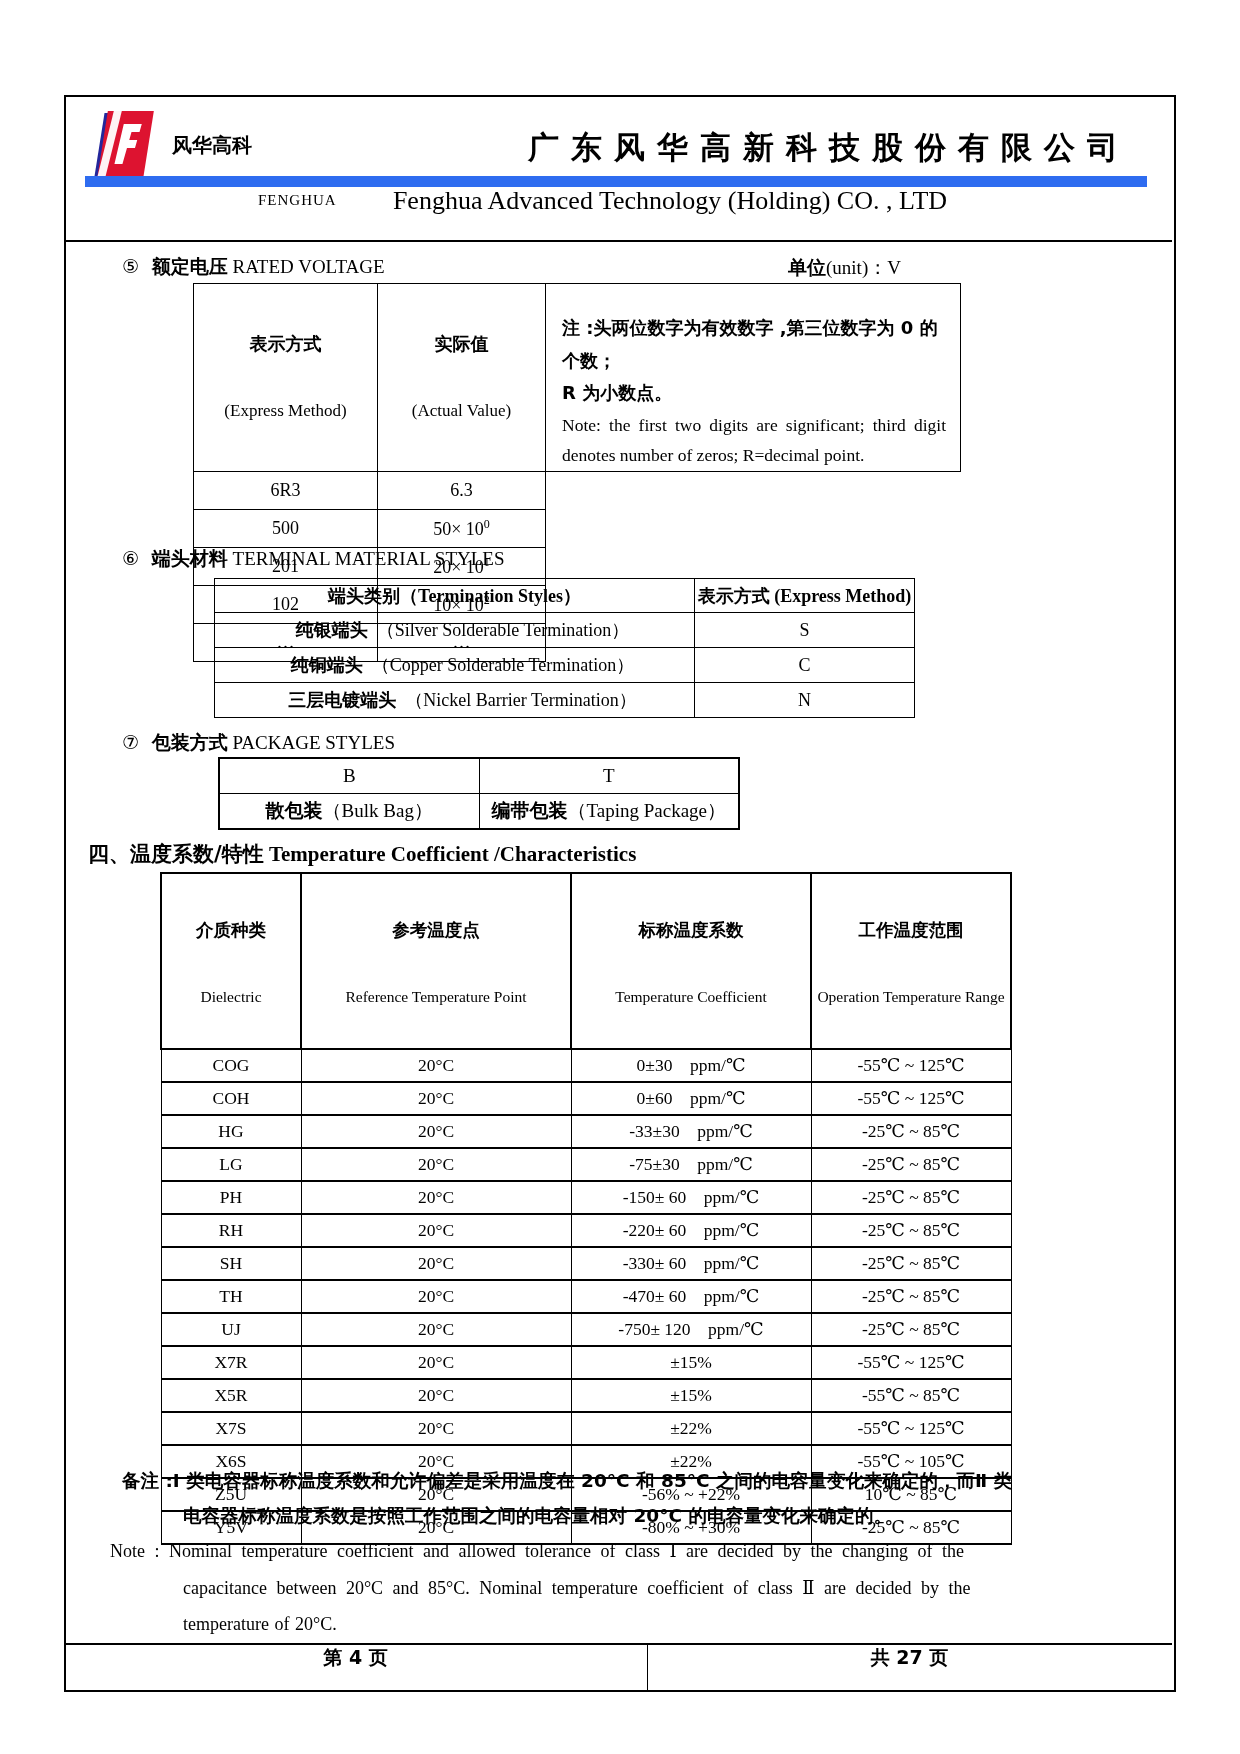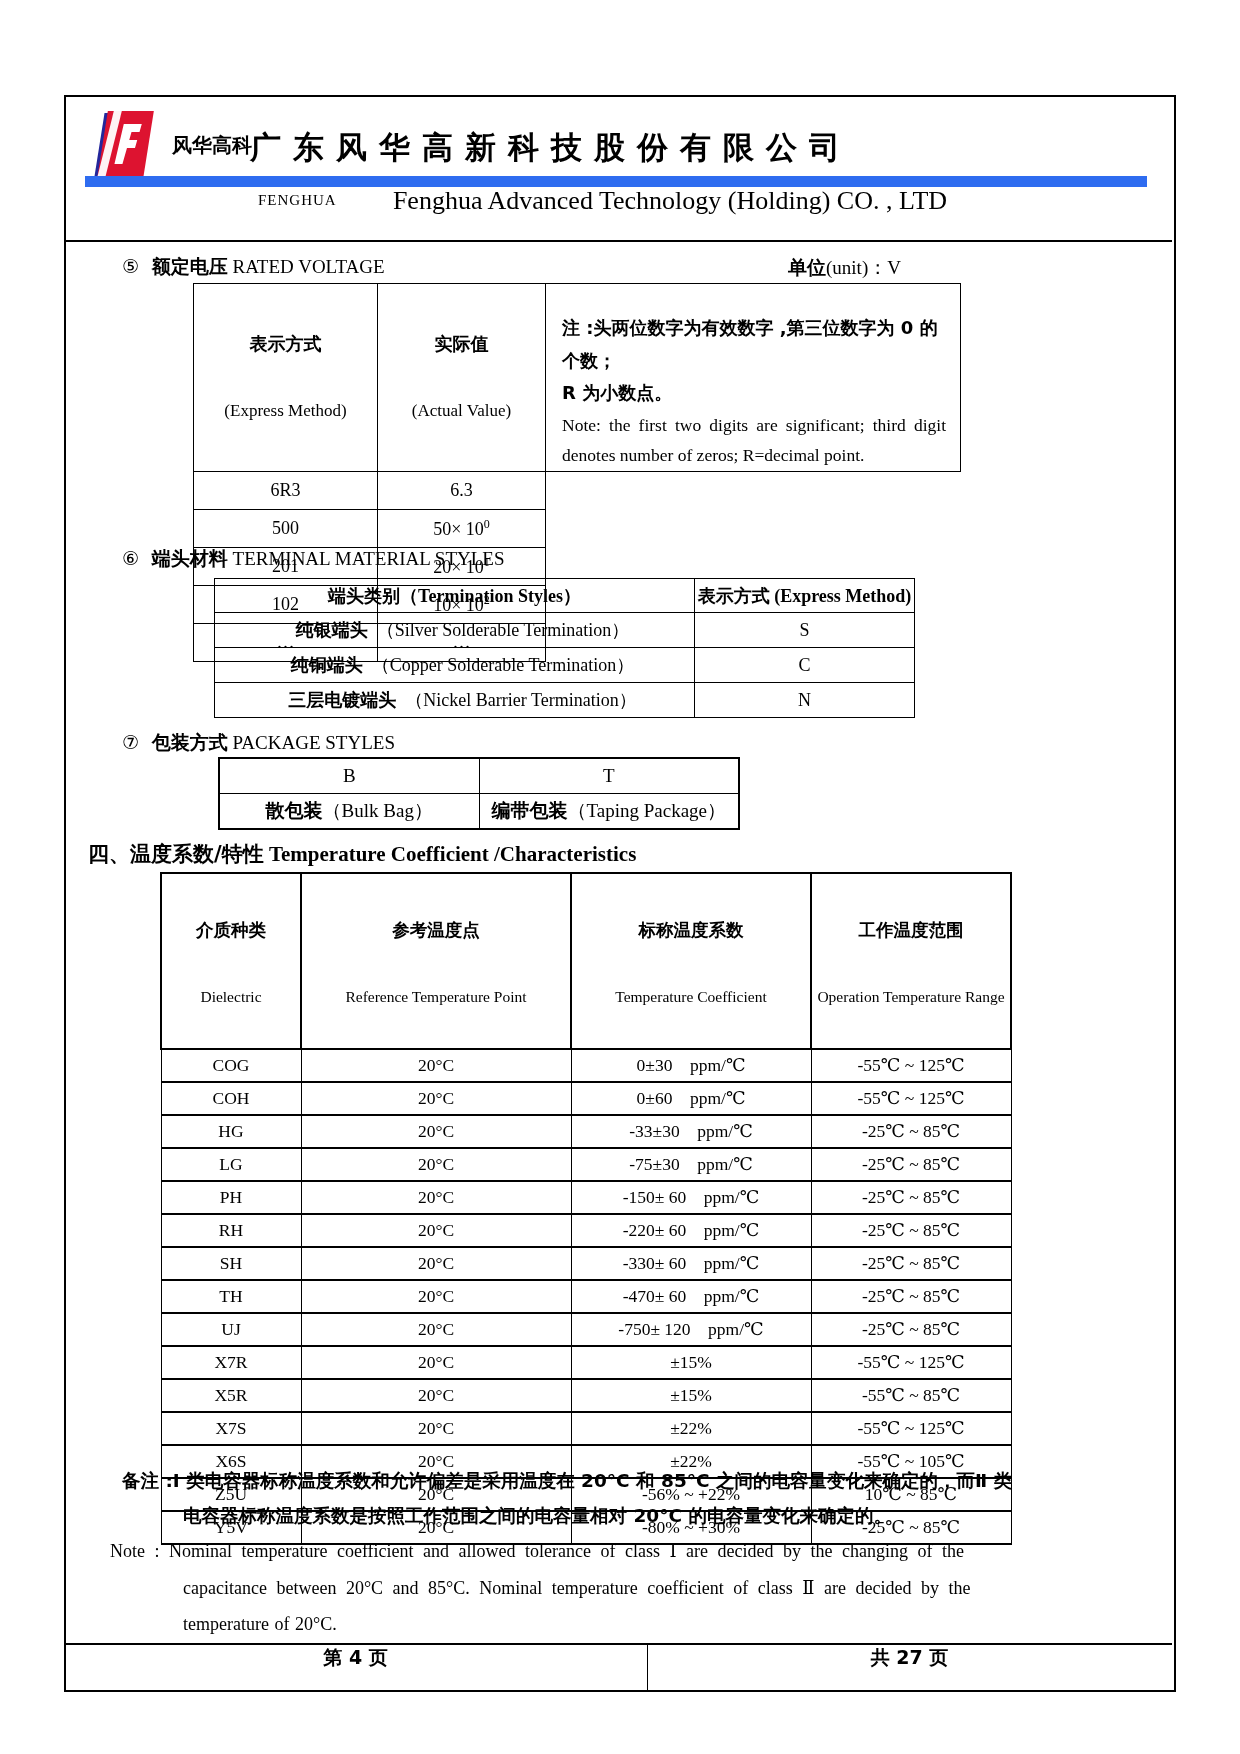--- a/index.html
+++ b/index.html
@@ -5,21 +5,21 @@
   html,body{margin:0;padding:0;background:#fff;}
   .page{position:relative;width:1240px;height:1754px;background:#fff;overflow:hidden;
         font-family:"Liberation Serif","DejaVu Serif",serif;color:#000;}
   .abs{position:absolute;}
   .cjk{font-family:"DejaVu Sans","Liberation Sans",sans-serif;font-weight:bold;}
   .serif{font-family:"Liberation Serif","DejaVu Serif",serif;}
   .border-box{left:64px;top:95px;width:1108px;height:1593px;border:2px solid #000;}
 
   
   .logo-cn{left:172px;top:132px;font-size:20px;}
-  .company-cn{left:250px;top:127px;width:880px;text-align:left;font-size:31px;letter-spacing:12px;white-space:nowrap;}
+  .company-cn{left:250px;top:127px;width:880px;text-align:right;font-size:31px;letter-spacing:12px;white-space:nowrap;}
   .blue-bar{left:85px;top:176px;width:1062px;height:11px;}
   .brand{left:258px;top:192px;font-size:15px;letter-spacing:1px;}
   .company-en{left:350px;top:186px;width:640px;text-align:center;font-size:26px;white-space:nowrap;}
   .header-rule{left:64px;top:240px;width:1108px;border-top:2px solid #000;height:0;}
 
   .sec-heading{font-size:19px;white-space:nowrap;}
   .sec-heading .num{font-family:"DejaVu Sans",sans-serif;font-weight:normal;margin-right:8px;}
   .sec-heading .cn{font-size:19px;}
   .sec-heading .en{font-weight:normal;}
   .unit-label{left:788px;top:255px;font-size:19px;}

